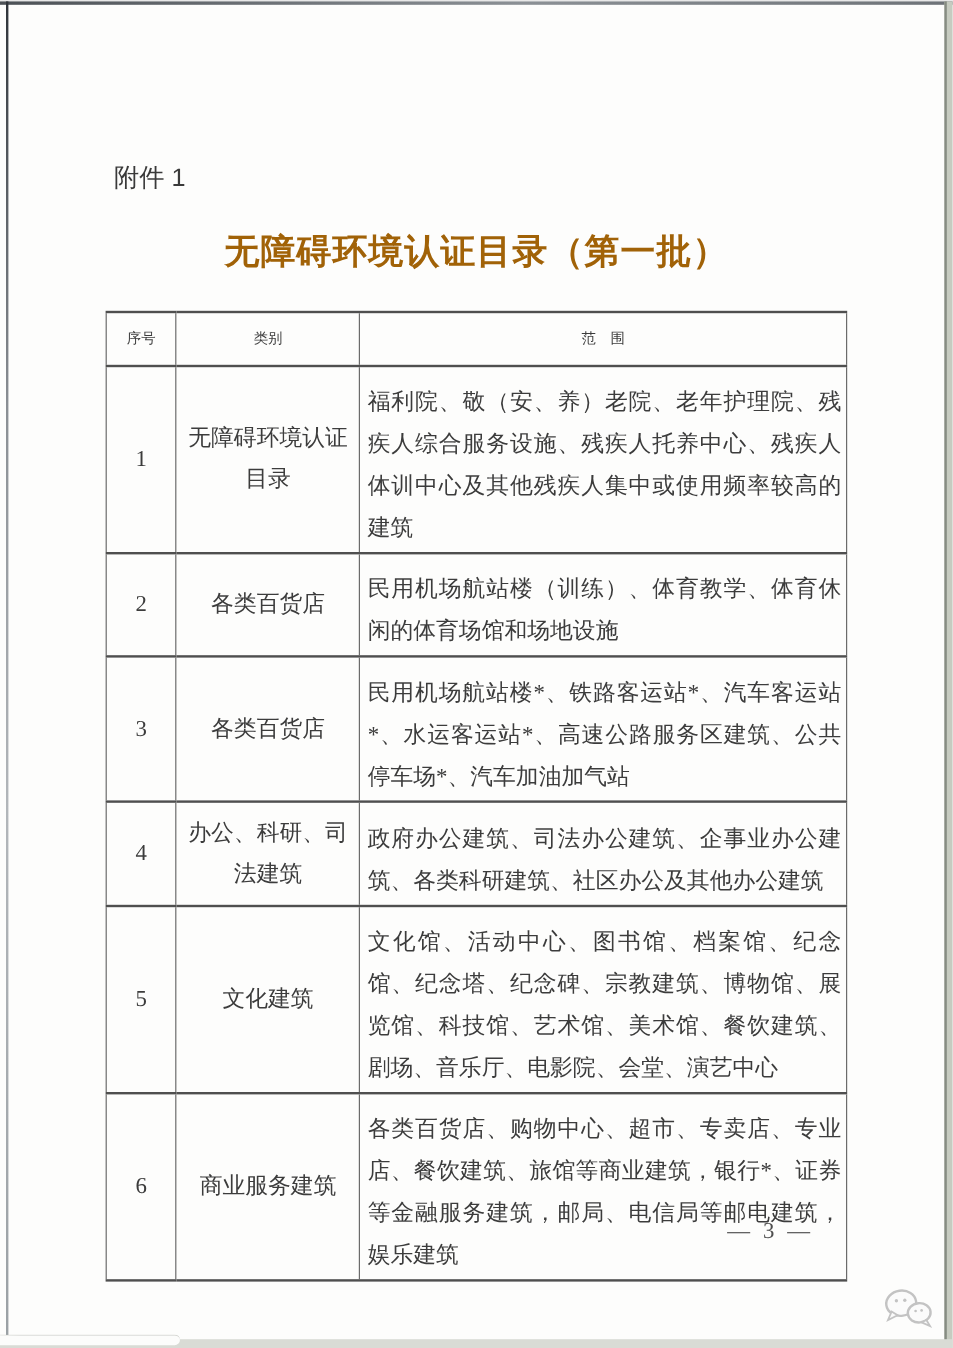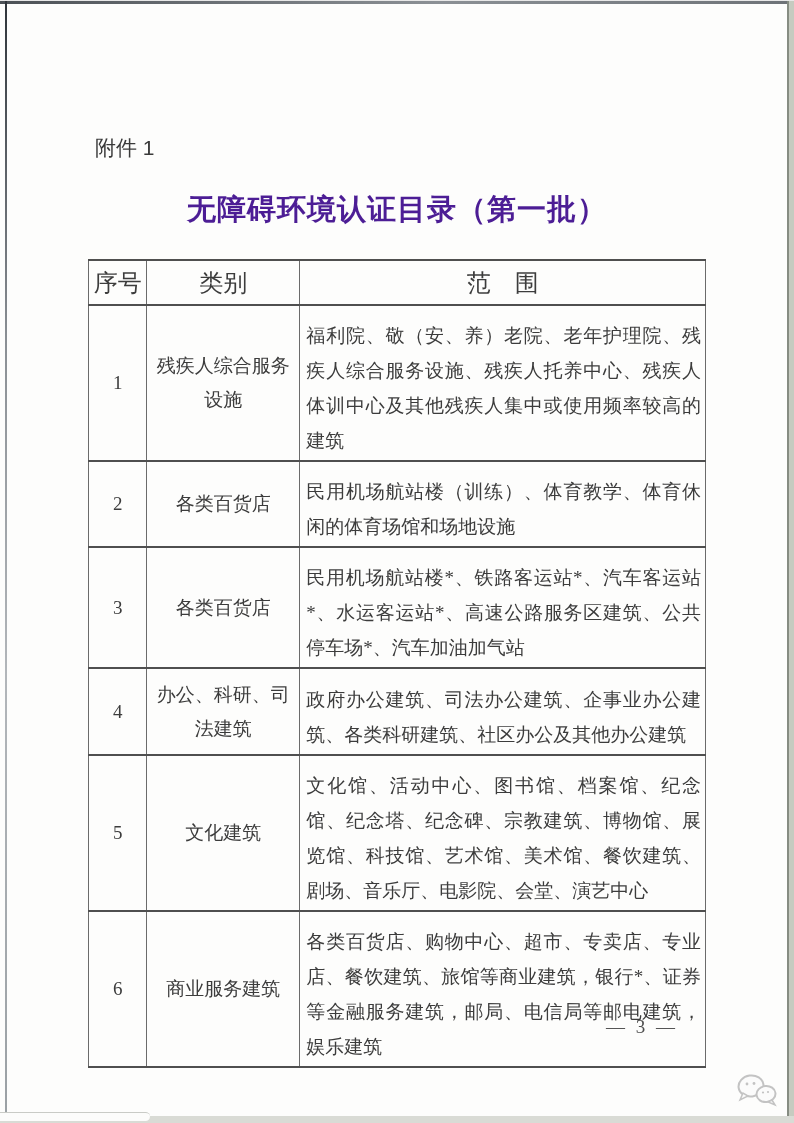--- a/index.html
+++ b/index.html
@@ -40,40 +40,40 @@
   
   .attachment {
     position: absolute; top: 133px; left: 95px;
     font-family: "Liberation Sans", "DejaVu Sans", sans-serif;
     font-size: 21px; color: #3a3a3a;
   }
   .doc-title {
     position: absolute; top: 189px; left: 0; width: 100%;
     text-align: center;
     font-family: "Liberation Sans", "DejaVu Sans", sans-serif;
-    font-size: 29px; font-weight: 700; color: #4c1d95;
+    font-size: 29px; font-weight: 700; color: #a16207;
     letter-spacing: 1px;
   }
   table.catalog {
     position: absolute; top: 258px; left: 88px;
     width: 618px;
     border-collapse: collapse;
     table-layout: fixed;
     background: transparent;
   }
   .catalog th, .catalog td {
     border-top: 2px solid #4f4f4f;
     border-bottom: 2px solid #4f4f4f;
     border-left: 1px solid #6b6b6b;
     border-right: 1px solid #6b6b6b;
     vertical-align: middle;
     font-weight: normal;
     color: #3c3c3c;
   }
-  .catalog th { height: 45px; font-size: 24px; text-align: center; }
+  .catalog th { height: 45px; font-size: 12px; text-align: center; }
   .w-no    { width: 58px;  }
   .w-cat   { width: 152px; }
   .w-scope { width: 403px; }
   .catalog td.no {
     text-align: center; font-size: 19px;
     font-family: "Liberation Serif", "DejaVu Serif", serif;
   }
   .catalog td.cat {
     text-align: center; font-size: 19px; line-height: 34px;
     padding: 0 6px;
@@ -127,21 +127,21 @@
     <thead>
       <tr>
         <th class="w-no">序号</th>
         <th class="w-cat">类别</th>
         <th class="w-scope">范　围</th>
       </tr>
     </thead>
     <tbody>
       <tr>
         <td class="no">1</td>
-        <td class="cat">残疾人综合服务设施</td>
+        <td class="cat">无障碍环境认证目录</td>
         <td class="scope">福利院、敬（安、养）老院、老年护理院、残疾人综合服务设施、残疾人托养中心、残疾人体训中心及其他残疾人集中或使用频率较高的建筑</td>
       </tr>
       <tr>
         <td class="no">2</td>
         <td class="cat">各类百货店</td>
         <td class="scope">民用机场航站楼（训练）、体育教学、体育休闲的体育场馆和场地设施</td>
       </tr>
       <tr>
         <td class="no">3</td>
         <td class="cat">各类百货店</td>

